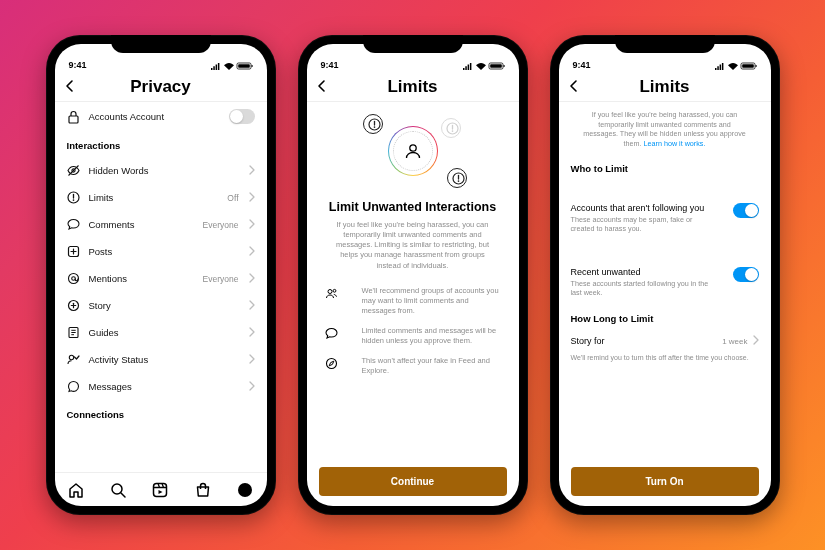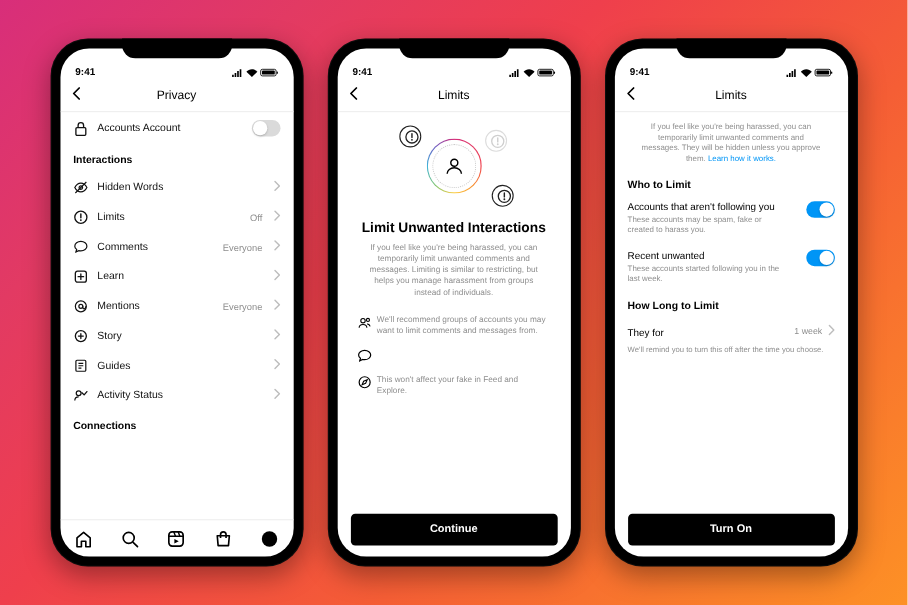--- a/index.html
+++ b/index.html
@@ -28,21 +28,21 @@
     height: 28px; flex: none; display: flex; justify-content: space-between;
     align-items: flex-end; padding: 0 14px 2px; font-size: 9px; font-weight: 600;
   }
   .sb-icons { display: flex; gap: 3px; align-items: center; }
   .sb-icons svg { display: block; }
   .navbar {
     height: 30px; flex: none; display: flex; align-items: center;
     position: relative; border-bottom: 1px solid #eee;
   }
   .nav-back { position: absolute; left: 10px; font-size: 16px; }
-  .nav-title { width: 100%; text-align: center; font-weight: 400; font-size: 11px; }
+  .nav-title { width: 100%; text-align: center; font-weight: 700; font-size: 17px; }
   .content { flex: 1; overflow: hidden; font-size: 9px; }
 
   
   .section-hdr { font-weight: 700; font-size: 9.5px; padding: 9px 12px 6px; }
   .row {
     display: flex; align-items: center; padding: 7px 12px; gap: 9px;
     font-size: 9.5px; color: #111;
   }
   .row .lbl { flex: 1; }
   .row .val { color: #8e8e8e; font-size: 8.5px; }
@@ -76,34 +76,34 @@
   .ring-inner { width: 40px; height: 40px; border: 1.5px dotted #ccc; border-radius: 50%; display:flex;align-items:center;justify-content:center; }
   .bub { position: absolute; width: 20px; height: 20px; border-radius: 50%; display:flex;align-items:center;justify-content:center; }
   .bub.g { border: 1.2px solid #dcdcdc; color:#cfcfcf; }
   .bub.k { border: 1.2px solid #222; color:#222; }
   .bub svg { transform: translateY(-1px); }
   .b1 { top: 6px; left: 56px; }
   .b2 { top: 10px; right: 58px; }
   .b3 { bottom: 6px; right: 52px; }
   .p2-title { text-align: center; font-weight: 700; font-size: 12.5px; padding: 6px 14px 6px; }
   .p2-body { text-align: center; font-size: 7.5px; color: #8e8e8e; line-height: 1.35; padding: 0 22px 10px; }
-  .bul { display: flex; gap: 4px; padding: 5px 18px; }
+  .bul { display: flex; gap: 23px; padding: 5px 18px; }
   .bul .bi { width: 14px; flex:none; display:flex; justify-content:center; padding-top:1px; }
   .bul .bt { font-size: 7.5px; color: #8e8e8e; line-height: 1.35; }
   .primary-btn {
-    margin: 8px 12px 10px; background: #000000; color: #fff;
+    margin: 8px 12px 10px; background: #a16207; color: #fff;
     font-weight: 600; font-size: 10px; text-align: center;
     padding: 9px 0; border-radius: 4px;
   }
 
   
   .p3-intro { text-align: center; font-size: 7.2px; color: #8e8e8e; line-height: 1.35; padding: 8px 24px 6px; }
   .p3-intro .link { color: #0095f6; }
   .p3-sec { font-weight: 700; font-size: 9.5px; padding: 8px 12px 4px; }
-  .opt { padding: 5px 12px 8px; display: flex; align-items: flex-start; gap: 22px; }
+  .opt { padding: 5px 12px 8px; display: flex; align-items: flex-start; gap: 22px; margin-top: 20px; }
   .opt .txt { flex: 1; }
   .opt .ttl { font-size: 9px; margin-bottom: 2px; }
   .opt .sub { font-size: 7.2px; color: #8e8e8e; line-height: 1.3; }
   .dur-row { display:flex; align-items:center; padding: 7px 12px; font-size:9px; }
   .dur-row .lbl { flex:1; }
   .dur-row .val { color:#8e8e8e; font-size:8px; }
   .dur-row .chev { color:#bdbdbd; margin-left:4px; font-size:10px; }
   .hint { font-size: 7px; color:#8e8e8e; padding: 0 12px; }
   .bottom-pin { position:absolute; bottom:0; left:0; right:0; }
 
@@ -285,21 +285,21 @@
         <span class="chev"><svg width="7" height="10">
               <use href="#chev-r"></use>
             </svg></span>
       </div>
       <div class="row">
         <span class="row-icon">
             <svg width="13" height="13">
               <use href="#i-plus"></use>
             </svg>
           </span>
-        <span class="lbl">Learn</span>
+        <span class="lbl">Posts</span>
         <span class="chev"><svg width="7" height="10">
               <use href="#chev-r"></use>
             </svg></span>
       </div>
       <div class="row">
         <span class="row-icon">
             <svg width="13" height="13">
               <use href="#i-at"></use>
             </svg>
           </span>
@@ -331,20 +331,31 @@
               <use href="#chev-r"></use>
             </svg></span>
       </div>
       <div class="row">
         <span class="row-icon">
             <svg width="13" height="13">
               <use href="#i-activity"></use>
             </svg>
           </span>
         <span class="lbl">Activity Status</span>
+        <span class="chev"><svg width="7" height="10">
+              <use href="#chev-r"></use>
+            </svg></span>
+      </div>
+      <div class="row">
+        <span class="row-icon">
+            <svg width="13" height="13">
+              <use href="#i-msg"></use>
+            </svg>
+          </span>
+        <span class="lbl">Messages</span>
         <span class="chev"><svg width="7" height="10">
               <use href="#chev-r"></use>
             </svg></span>
       </div>
 
       <div class="section-hdr">Connections</div>
     </div>
     <div class="tabbar">
       <span class="tab">
           <svg width="18" height="18">
@@ -433,20 +444,21 @@
             </svg>
           </span>
         <span class="bt">We'll recommend groups of accounts you may want to limit comments and messages from.</span>
       </div>
       <div class="bul">
         <span class="bi">
             <svg width="13" height="13">
               <use href="#i-comment"></use>
             </svg>
           </span>
+        <span class="bt">Limited comments and messages will be hidden unless you approve them.</span>
       </div>
       <div class="bul">
         <span class="bi">
             <svg width="13" height="13">
               <use href="#i-compass"></use>
             </svg>
           </span>
         <span class="bt">This won't affect your fake in Feed and Explore.</span>
       </div>
 
@@ -498,21 +510,21 @@
       <div class="opt">
         <div class="txt">
           <div class="ttl">Recent unwanted</div>
           <div class="sub">These accounts started following you in the last week.</div>
         </div>
         <span class="toggle on"></span>
       </div>
 
       <div class="p3-sec">How Long to Limit</div>
       <div class="dur-row">
-        <span class="lbl">They for</span>
+        <span class="lbl">Story for</span>
         <span class="val">1 week</span>
         <span class="chev"><svg width="7" height="10">
               <use href="#chev-r"></use>
             </svg></span>
       </div>
       <div class="hint">We'll remind you to turn this off after the time you choose.</div>
 
       <div class="bottom-pin">
         <div class="primary-btn">Turn On</div>
       </div>

